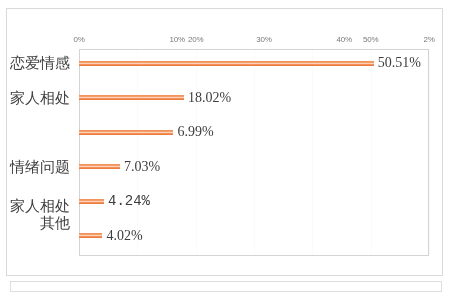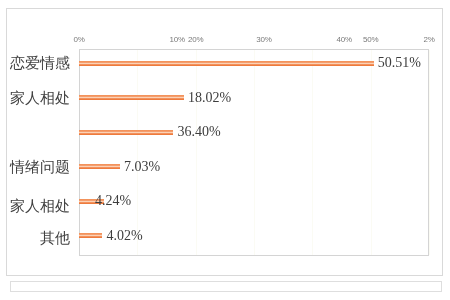--- a/index.html
+++ b/index.html
@@ -147,33 +147,33 @@
         <div class="bar" style="width: 294.642px;"></div>
         <div class="bar-value" style="left: 298.642px;">50.51%</div>
       </div>
       <div class="cat-label" style="top: 88.75px;">家人相处</div>
       <div class="bar-row" style="top: 88.75px; left: 72px;">
         <div class="bar" style="width: 105.117px;"></div>
         <div class="bar-value" style="left: 109.117px;">18.02%</div>
       </div>
       <div class="bar-row" style="top: 123.25px; left: 72px;">
         <div class="bar" style="width: 94.4417px;"></div>
-        <div class="bar-value" style="left: 98.4417px;">36.40%</div>
+        <div class="bar-value" style="left: 98.4417px;">6.99%</div>
       </div>
       <div class="cat-label" style="top: 157.75px;">情绪问题</div>
       <div class="bar-row" style="top: 157.75px; left: 72px;">
         <div class="bar" style="width: 41.0083px;"></div>
         <div class="bar-value" style="left: 45.0083px; text-align: center;">7.03%</div>
       </div>
       <div class="cat-label" style="top: 197px;">家人相处</div>
       <div class="bar-row" style="top: 192.25px; left: 72px;">
         <div class="bar" style="width: 24.7333px;"></div>
-        <div class="bar-value" style="left: 16px;">4.24%</div>
+        <div class="bar-value" style="left: 29px; font-family: Liberation Mono, monospace;">4.24%</div>
       </div>
-      <div class="cat-label" style="top: 229px;">其他</div>
+      <div class="cat-label" style="top: 214px;">其他</div>
       <div class="bar-row" style="top: 226.75px; left: 72px;">
         <div class="bar" style="width: 23.45px;"></div>
         <div class="bar-value" style="left: 27.45px;">4.02%</div>
       </div>
     </div>
 
 </div>
 
 <div class="bottom-strip"></div>
 

